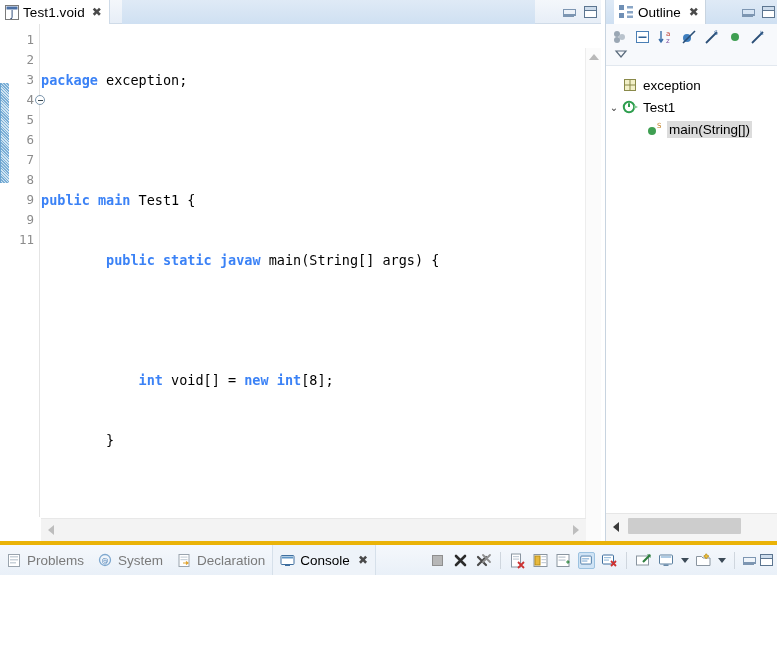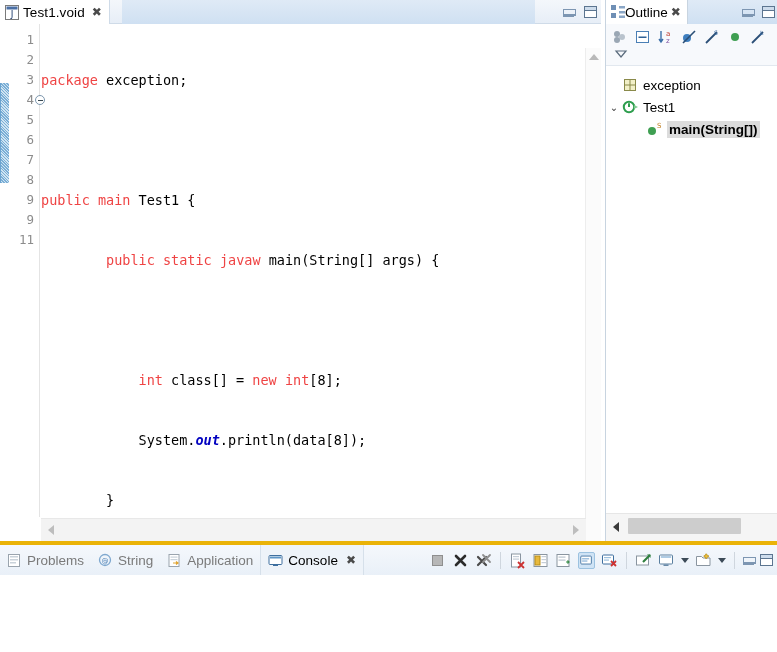--- a/index.html
+++ b/index.html
@@ -147,21 +147,21 @@
     position: absolute;
     left: 41px; top: 6px;
     right: 40px;
     font-family: "DejaVu Sans Mono", monospace;
     font-size: 13.5px;
     line-height: 20px;
     color: #000;
     white-space: pre;
   }
   .cl { height: 20px; }
-  .kw  { color: #ef4444; font-weight: normal; }
+  .kw  { color: #3b82f6; font-weight: bold; }
   .fld { color: #0000c0; font-style: italic; font-weight: bold; }
 
   
   .vscroll {
     position: absolute;
     right: 0; top: 24px;
     width: 16px; height: 493px;
     background: #fbfbfb;
     border-left: 1px solid #ededed;
   }
@@ -203,22 +203,22 @@
     background: #ffffff;
     border-left: 1px solid #c8d4e0;
   }
   .outline-tabbar {
     position: relative;
     height: 24px;
     background: linear-gradient(to bottom, #dfeaf6 0%, #cfe0f2 100%);
   }
   .outline-tab {
     position: absolute;
-    left: 0; top: 0; height: 24px;
-    display: flex; align-items: center; 
+    left: 8px; top: 0; height: 24px;
+    display: flex; align-items: center; gap: 5px;
     padding: 0 6px 0 5px;
     background: #ffffff;
     border-right: 1px solid #c8d4e0;
     font-size: 13.5px;
   }
   .outline-win-ctrls {
     position: absolute;
     right: 2px; top: 0; height: 24px;
     display: flex; align-items: center; gap: 9px;
   }
@@ -254,21 +254,20 @@
   .tree-row .twisty {
     width: 16px; text-align: center;
     color: #3c3c3c; font-size: 10px;
   }
   .tree-row .t-icon { width: 16px; height: 16px; position: relative;
                       margin-right: 5px; flex: 0 0 16px; }
   .tree-row .t-label { color: #000; }
   .tree-row.sel .t-label {
     background: #dcdcdc;
     padding: 1px 2px;
-    font-weight: bold;
   }
   .indent-1 { padding-left: 16px; }
   .indent-2 { padding-left: 40px; }
 
   .outline-hscroll {
     position: absolute;
     left: 0; bottom: 0;
     width: 172px; height: 28px;
     background: #f5f5f5;
     border-top: 1px solid #e6e6e6;
@@ -404,22 +403,21 @@
           <div class="ln">11</div>
         </div>
       </div>
 
       <div class="code-lines">
         <div class="cl"><span class="kw">package</span><span> exception;</span></div>
         <div class="cl"></div>
         <div class="cl"><span class="kw">public</span> <span class="kw">main</span><span> Test1 {</span></div>
         <div class="cl">        <span class="kw">public</span> <span class="kw">static</span> <span class="kw">javaw</span><span> main(String[] args) {</span></div>
         <div class="cl"></div>
-        <div class="cl">            <span class="kw">int</span><span> class[] = </span><span class="kw">new</span> <span class="kw">int</span><span>[8];</span></div>
-        <div class="cl">            <span>System.</span><span class="fld">out</span><span>.println(data[8]);</span></div>
+        <div class="cl">            <span class="kw">int</span><span> void[] = </span><span class="kw">new</span> <span class="kw">int</span><span>[8];</span></div>
         <div class="cl">        <span>}</span></div>
         <div class="cl"></div>
         <div class="cl"><span>}</span></div>
         
       </div>
 
       <div class="vscroll">
         <span class="arrow-up"></span>
       </div>
     </div>
@@ -565,33 +563,33 @@
         <span>Problems</span>
       </div>
 
       <div class="ctab">
         <span class="t-ic">
           <svg width="14" height="14" viewBox="0 0 14 14">
             <circle cx="7" cy="7" r="5.5" fill="none" stroke="#7fa8cf" stroke-width="1.3"></circle>
             <text x="7" y="10" font-size="7" text-anchor="middle" fill="#4a7fb5" font-family="DejaVu Sans, sans-serif">@</text>
           </svg>
         </span>
-        <span>String</span>
+        <span>System</span>
       </div>
 
       <div class="ctab">
         <span class="t-ic">
           <svg width="15" height="15" viewBox="0 0 15 15">
             <rect x="2" y="1.5" width="10" height="12" fill="#fff" stroke="#9aa4ae"></rect>
             <rect x="3.5" y="3.5" width="7" height="1.2" fill="#c9d2da"></rect>
             <rect x="3.5" y="6" width="7" height="1.2" fill="#c9d2da"></rect>
             <path d="M6 10 L11 10 M9 8.5 L11 10 L9 11.5" stroke="#e0a32e" fill="none" stroke-width="1.2"></path>
           </svg>
         </span>
-        <span>Application</span>
+        <span>Declaration</span>
       </div>
 
       <div class="ctab active">
         <span class="t-ic">
           <svg width="15" height="15" viewBox="0 0 15 15">
             <rect x="1" y="2.5" width="13" height="9" rx="1" fill="#fff" stroke="#3f6f9f"></rect>
             <rect x="2" y="3.5" width="11" height="2" fill="#5e95c6"></rect>
             <rect x="5" y="11.5" width="5" height="1.5" fill="#3f6f9f"></rect>
           </svg>
         </span>

